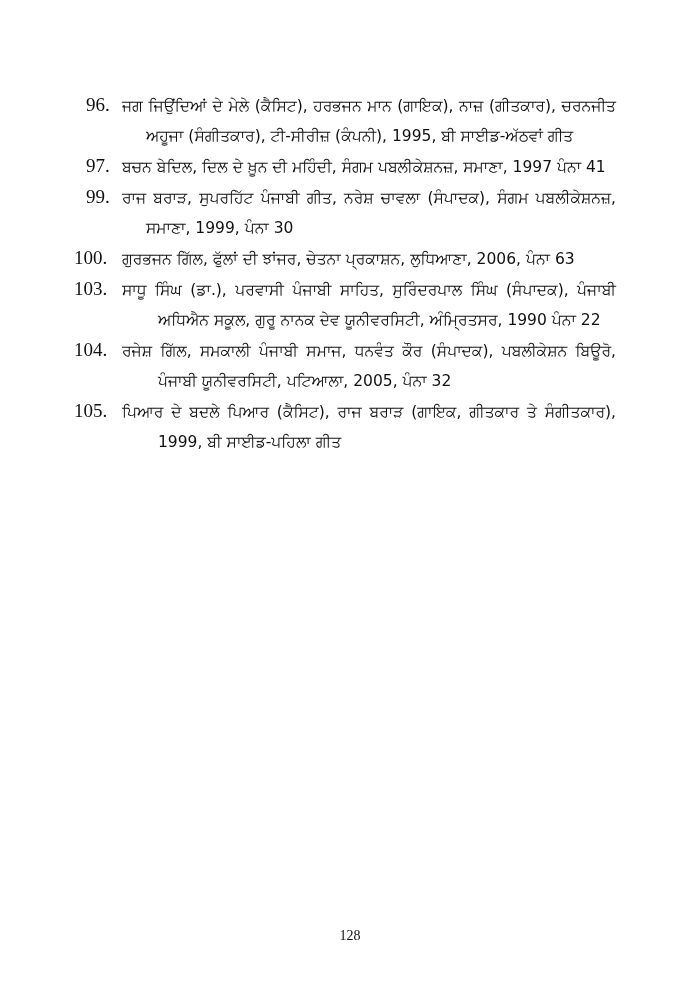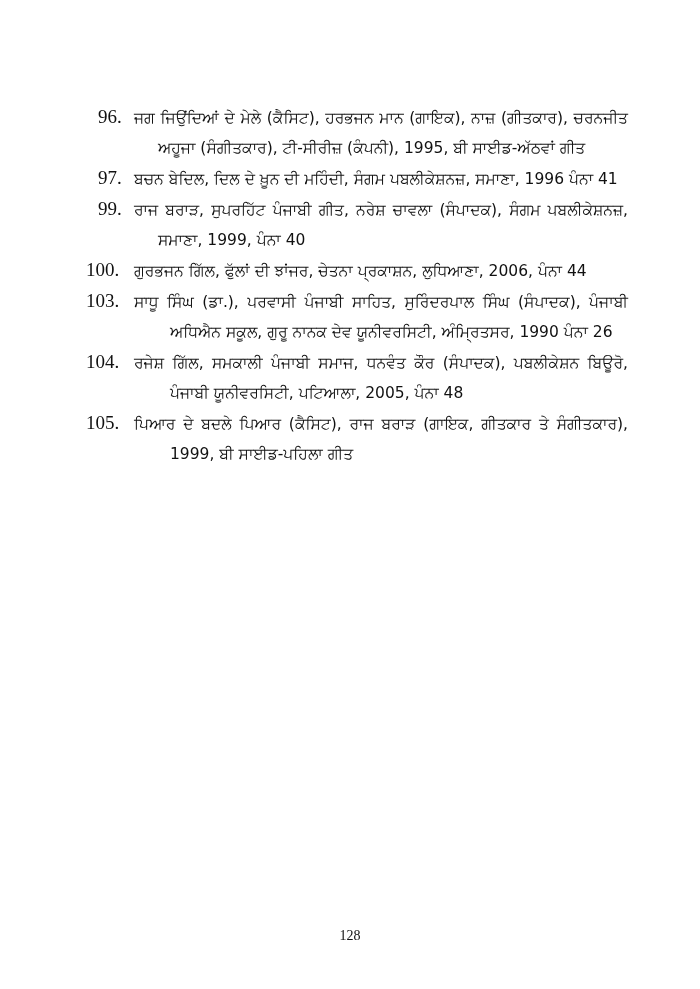--- a/index.html
+++ b/index.html
@@ -19,21 +19,21 @@
       position: absolute;
       left: 0; top: 0;
       width: 700px; height: 989px;
       background: #ffffff;
     }
     .refs {
       position: absolute;
       left: 116px;
       top: 90px;
       width: 500px;
-      margin: 12px;
+      margin: 0;
       padding: 0;
       list-style: none;
     }
     .ref {
       position: relative;
       font-size: 15.5px;
       line-height: 30px;
       margin-bottom: 0;
       text-align: justify;
       text-align-last: left;
@@ -68,33 +68,33 @@
   </style>
 </head>
 <body>
 
 <div class="page">
   <ol class="refs">
     <li class="ref two-digit">
       <span class="num">96.</span><span class="body">ਜਗ ਜਿਉਂਦਿਆਂ ਦੇ ਮੇਲੇ (ਕੈਸਿਟ), ਹਰਭਜਨ ਮਾਨ (ਗਾਇਕ), ਨਾਜ਼ (ਗੀਤਕਾਰ), ਚਰਨਜੀਤ ਅਹੂਜਾ (ਸੰਗੀਤਕਾਰ), ਟੀ-ਸੀਰੀਜ਼ (ਕੰਪਨੀ), 1995, ਬੀ ਸਾਈਡ-ਅੱਠਵਾਂ ਗੀਤ</span>
     </li>
     <li class="ref two-digit">
-      <span class="num">97.</span><span class="body">ਬਚਨ ਬੇਦਿਲ, ਦਿਲ ਦੇ ਖ਼ੂਨ ਦੀ ਮਹਿੰਦੀ, ਸੰਗਮ ਪਬਲੀਕੇਸ਼ਨਜ਼, ਸਮਾਣਾ, 1996 ਪੰਨਾ 41</span>
+      <span class="num">97.</span><span class="body">ਬਚਨ ਬੇਦਿਲ, ਦਿਲ ਦੇ ਖ਼ੂਨ ਦੀ ਮਹਿੰਦੀ, ਸੰਗਮ ਪਬਲੀਕੇਸ਼ਨਜ਼, ਸਮਾਣਾ, 1997 ਪੰਨਾ 41</span>
     </li>
     <li class="ref two-digit">
-      <span class="num">99.</span><span class="body">ਰਾਜ ਬਰਾੜ, ਸੁਪਰਹਿੱਟ ਪੰਜਾਬੀ ਗੀਤ, ਨਰੇਸ਼ ਚਾਵਲਾ (ਸੰਪਾਦਕ), ਸੰਗਮ ਪਬਲੀਕੇਸ਼ਨਜ਼, ਸਮਾਣਾ, 1999, ਪੰਨਾ 40</span>
+      <span class="num">99.</span><span class="body">ਰਾਜ ਬਰਾੜ, ਸੁਪਰਹਿੱਟ ਪੰਜਾਬੀ ਗੀਤ, ਨਰੇਸ਼ ਚਾਵਲਾ (ਸੰਪਾਦਕ), ਸੰਗਮ ਪਬਲੀਕੇਸ਼ਨਜ਼, ਸਮਾਣਾ, 1999, ਪੰਨਾ 30</span>
     </li>
     <li class="ref three-digit">
-      <span class="num">100.</span><span class="body">ਗੁਰਭਜਨ ਗਿੱਲ, ਫੁੱਲਾਂ ਦੀ ਝਾਂਜਰ, ਚੇਤਨਾ ਪ੍ਰਕਾਸ਼ਨ, ਲੁਧਿਆਣਾ, 2006, ਪੰਨਾ 44</span>
+      <span class="num">100.</span><span class="body">ਗੁਰਭਜਨ ਗਿੱਲ, ਫੁੱਲਾਂ ਦੀ ਝਾਂਜਰ, ਚੇਤਨਾ ਪ੍ਰਕਾਸ਼ਨ, ਲੁਧਿਆਣਾ, 2006, ਪੰਨਾ 63</span>
     </li>
     <li class="ref three-digit">
-      <span class="num">103.</span><span class="body">ਸਾਧੂ ਸਿੰਘ (ਡਾ.), ਪਰਵਾਸੀ ਪੰਜਾਬੀ ਸਾਹਿਤ, ਸੁਰਿੰਦਰਪਾਲ ਸਿੰਘ (ਸੰਪਾਦਕ), ਪੰਜਾਬੀ ਅਧਿਐਨ ਸਕੂਲ, ਗੁਰੂ ਨਾਨਕ ਦੇਵ ਯੂਨੀਵਰਸਿਟੀ, ਅੰਮ੍ਰਿਤਸਰ, 1990 ਪੰਨਾ 26</span>
+      <span class="num">103.</span><span class="body">ਸਾਧੂ ਸਿੰਘ (ਡਾ.), ਪਰਵਾਸੀ ਪੰਜਾਬੀ ਸਾਹਿਤ, ਸੁਰਿੰਦਰਪਾਲ ਸਿੰਘ (ਸੰਪਾਦਕ), ਪੰਜਾਬੀ ਅਧਿਐਨ ਸਕੂਲ, ਗੁਰੂ ਨਾਨਕ ਦੇਵ ਯੂਨੀਵਰਸਿਟੀ, ਅੰਮ੍ਰਿਤਸਰ, 1990 ਪੰਨਾ 22</span>
     </li>
     <li class="ref three-digit">
-      <span class="num">104.</span><span class="body">ਰਜੇਸ਼ ਗਿੱਲ, ਸਮਕਾਲੀ ਪੰਜਾਬੀ ਸਮਾਜ, ਧਨਵੰਤ ਕੌਰ (ਸੰਪਾਦਕ), ਪਬਲੀਕੇਸ਼ਨ ਬਿਊਰੋ, ਪੰਜਾਬੀ ਯੂਨੀਵਰਸਿਟੀ, ਪਟਿਆਲਾ, 2005, ਪੰਨਾ 48</span>
+      <span class="num">104.</span><span class="body">ਰਜੇਸ਼ ਗਿੱਲ, ਸਮਕਾਲੀ ਪੰਜਾਬੀ ਸਮਾਜ, ਧਨਵੰਤ ਕੌਰ (ਸੰਪਾਦਕ), ਪਬਲੀਕੇਸ਼ਨ ਬਿਊਰੋ, ਪੰਜਾਬੀ ਯੂਨੀਵਰਸਿਟੀ, ਪਟਿਆਲਾ, 2005, ਪੰਨਾ 32</span>
     </li>
     <li class="ref three-digit">
       <span class="num">105.</span><span class="body">ਪਿਆਰ ਦੇ ਬਦਲੇ ਪਿਆਰ (ਕੈਸਿਟ), ਰਾਜ ਬਰਾੜ (ਗਾਇਕ, ਗੀਤਕਾਰ ਤੇ ਸੰਗੀਤਕਾਰ), 1999, ਬੀ ਸਾਈਡ-ਪਹਿਲਾ ਗੀਤ</span>
     </li>
   </ol>
 
   <div class="page-number">128</div>
 </div>
 
 </body></html>

